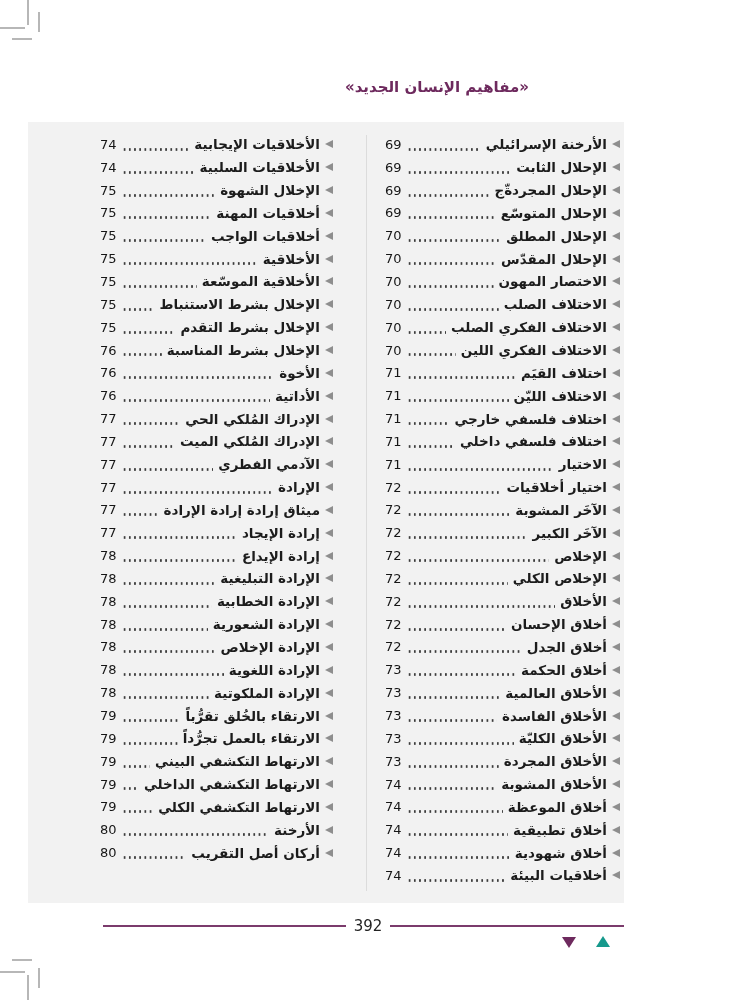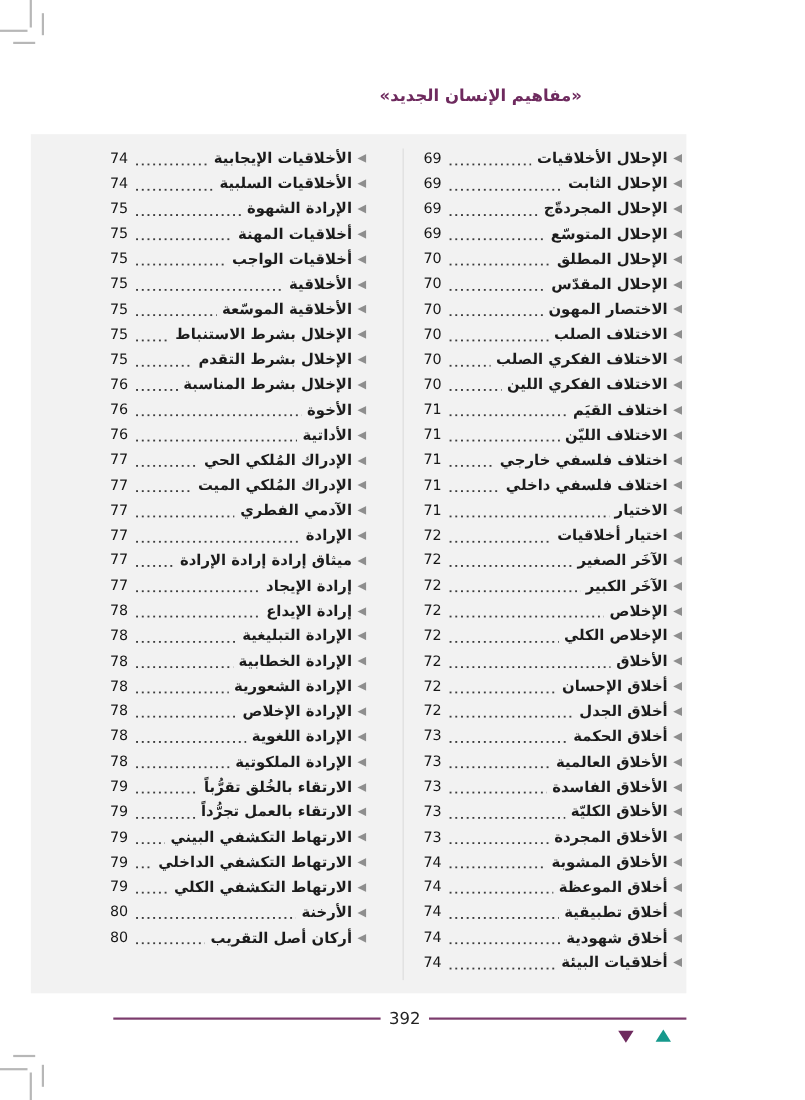--- a/index.html
+++ b/index.html
@@ -77,21 +77,21 @@
 
   <div class="teal-bar"></div>
   <div class="header-title">«مفاهيم الإنسان الجديد»</div>
 
   <div class="panel">
     <div class="divider"></div>
     <div class="cols">
       <div class="col col-right">
   <div class="row">
     <span class="marker"></span>
-    <span class="title">الإحلال الأخلاقيات</span>
+    <span class="title">الأرخنة الإسرائيلي</span>
     <span class="leader"></span>
     <span class="pagenum">69</span>
   </div>
 
   <div class="row">
     <span class="marker"></span>
     <span class="title">الإحلال الثابت</span>
     <span class="leader"></span>
     <span class="pagenum">69</span>
   </div>
@@ -189,21 +189,21 @@
 
   <div class="row">
     <span class="marker"></span>
     <span class="title">اختيار أخلاقيات</span>
     <span class="leader"></span>
     <span class="pagenum">72</span>
   </div>
 
   <div class="row">
     <span class="marker"></span>
-    <span class="title">الآخَر الصغير</span>
+    <span class="title">الآخَر المشوبة</span>
     <span class="leader"></span>
     <span class="pagenum">72</span>
   </div>
 
   <div class="row">
     <span class="marker"></span>
     <span class="title">الآخَر الكبير</span>
     <span class="leader"></span>
     <span class="pagenum">72</span>
   </div>
@@ -323,21 +323,21 @@
 
   <div class="row">
     <span class="marker"></span>
     <span class="title">الأخلاقيات السلبية</span>
     <span class="leader"></span>
     <span class="pagenum">74</span>
   </div>
 
   <div class="row">
     <span class="marker"></span>
-    <span class="title">الإرادة الشهوة</span>
+    <span class="title">الإخلال الشهوة</span>
     <span class="leader"></span>
     <span class="pagenum">75</span>
   </div>
 
 
   <div class="row">
     <span class="marker"></span>
     <span class="title">أخلاقيات المهنة</span>
     <span class="leader"></span>
     <span class="pagenum">75</span>

